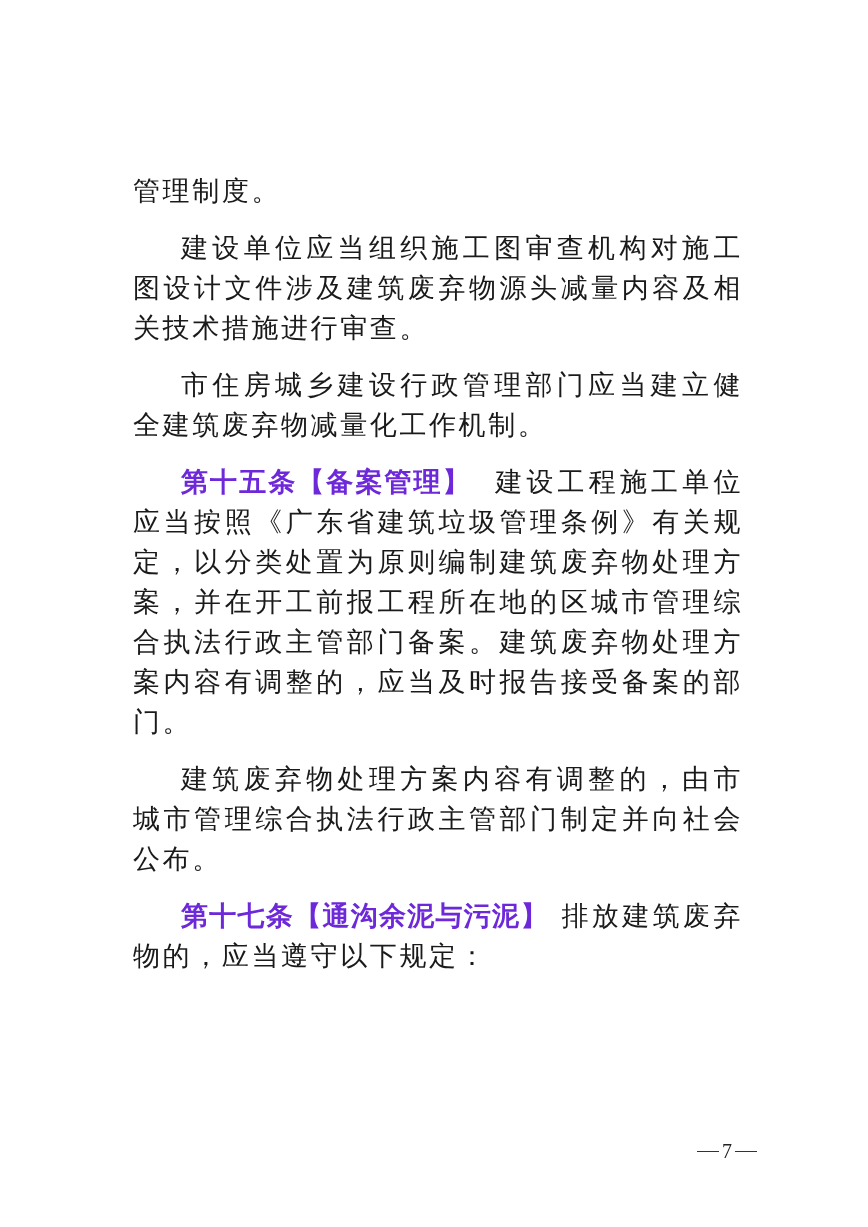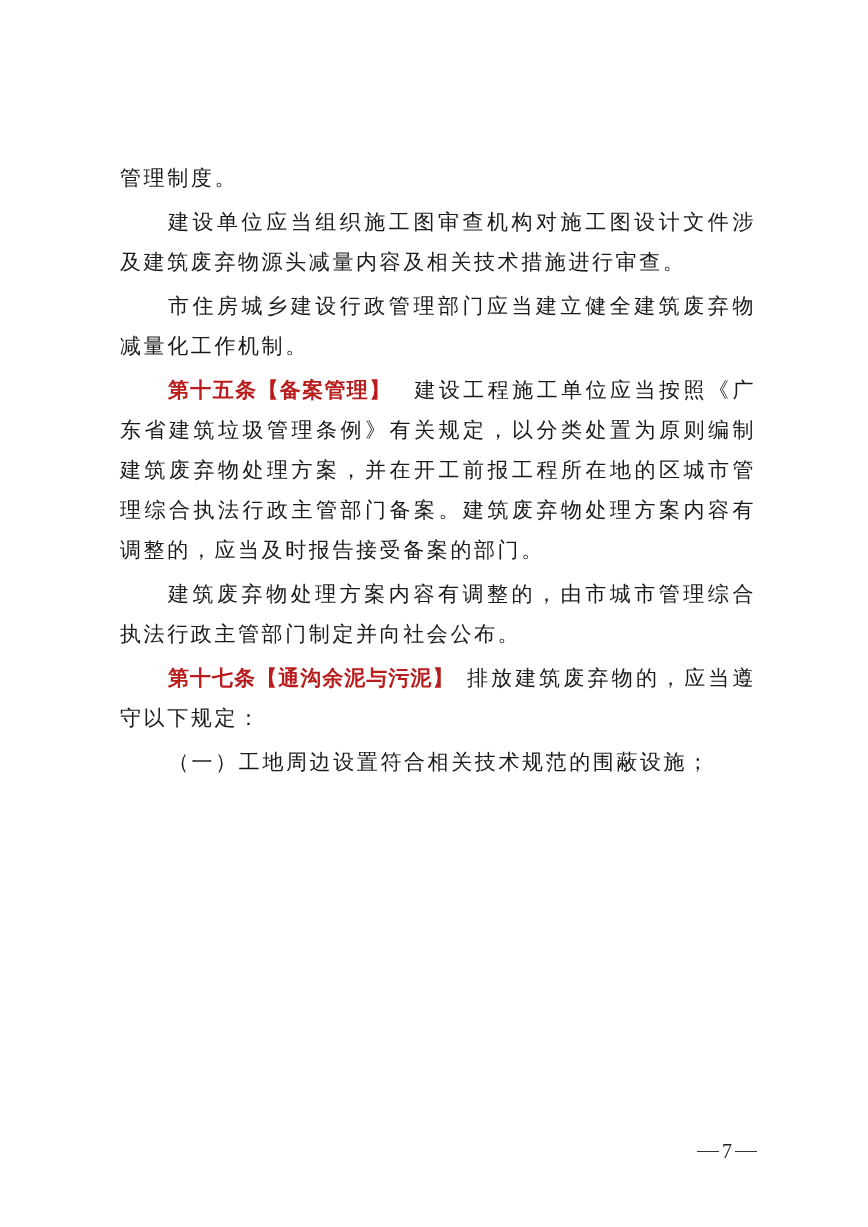--- a/index.html
+++ b/index.html
@@ -15,36 +15,36 @@
       font-family: "DejaVu Serif", "Liberation Serif", serif;
       color: #1a1a1a;
     }
     .page {
       position: absolute;
       left: 116px;
       top: 154px;
       width: 644px;
     }
     .para {
-      font-size: 21px;
+      font-size: 27px;
       line-height: 40px;
-      margin: 4px;
+      margin: 17px;
       text-align: justify;
       text-align-last: left;
       letter-spacing: 2.6px;
       word-break: break-all;
     }
     .indent {
       text-indent: 48px;
     }
     .heading {
       font-family: Liberation Sans, sans-serif;
       font-weight: bold;
       letter-spacing: 0.5px;
-      color: #b91c1c;
+      color: #6d28d9;
     }
     .heading-gap {
       display: inline-block;
       width: 22px;
     }
     .page-number {
       position: absolute;
       left: 697px;
       top: 1140px;
       font-family: "Liberation Serif", serif;
@@ -76,22 +76,19 @@
   </p>
   <p class="para indent">
     <span class="heading">第十五条【备案管理】</span><span class="heading-gap"></span><span>建设工程施工单位应当按照《广东省建筑垃圾管理条例》有关规定，以分类处置为原则编制建筑废弃物处理方案，并在开工前报工程所在地的区城市管理综合执法行政主管部门备案。建筑废弃物处理方案内容有调整的，应当及时报告接受备案的部门。</span>
   </p>
   <p class="para indent">
     <span>建筑废弃物处理方案内容有调整的，由市城市管理综合执法行政主管部门制定并向社会公布。</span>
   </p>
   <p class="para indent">
     <span class="heading">第十七条【通沟余泥与污泥】</span><span class="heading-gap" style="width:12px"></span><span>排放建筑废弃物的，应当遵守以下规定：</span>
   </p>
-  <p class="para indent">
-    <span>（一）工地周边设置符合相关技术规范的围蔽设施；</span>
-  </p>
 </div>
 
 <div class="page-number">
   <span class="dash"></span>
   <span>7</span>
   <span class="dash"></span>
 </div>
 
 </body></html>

